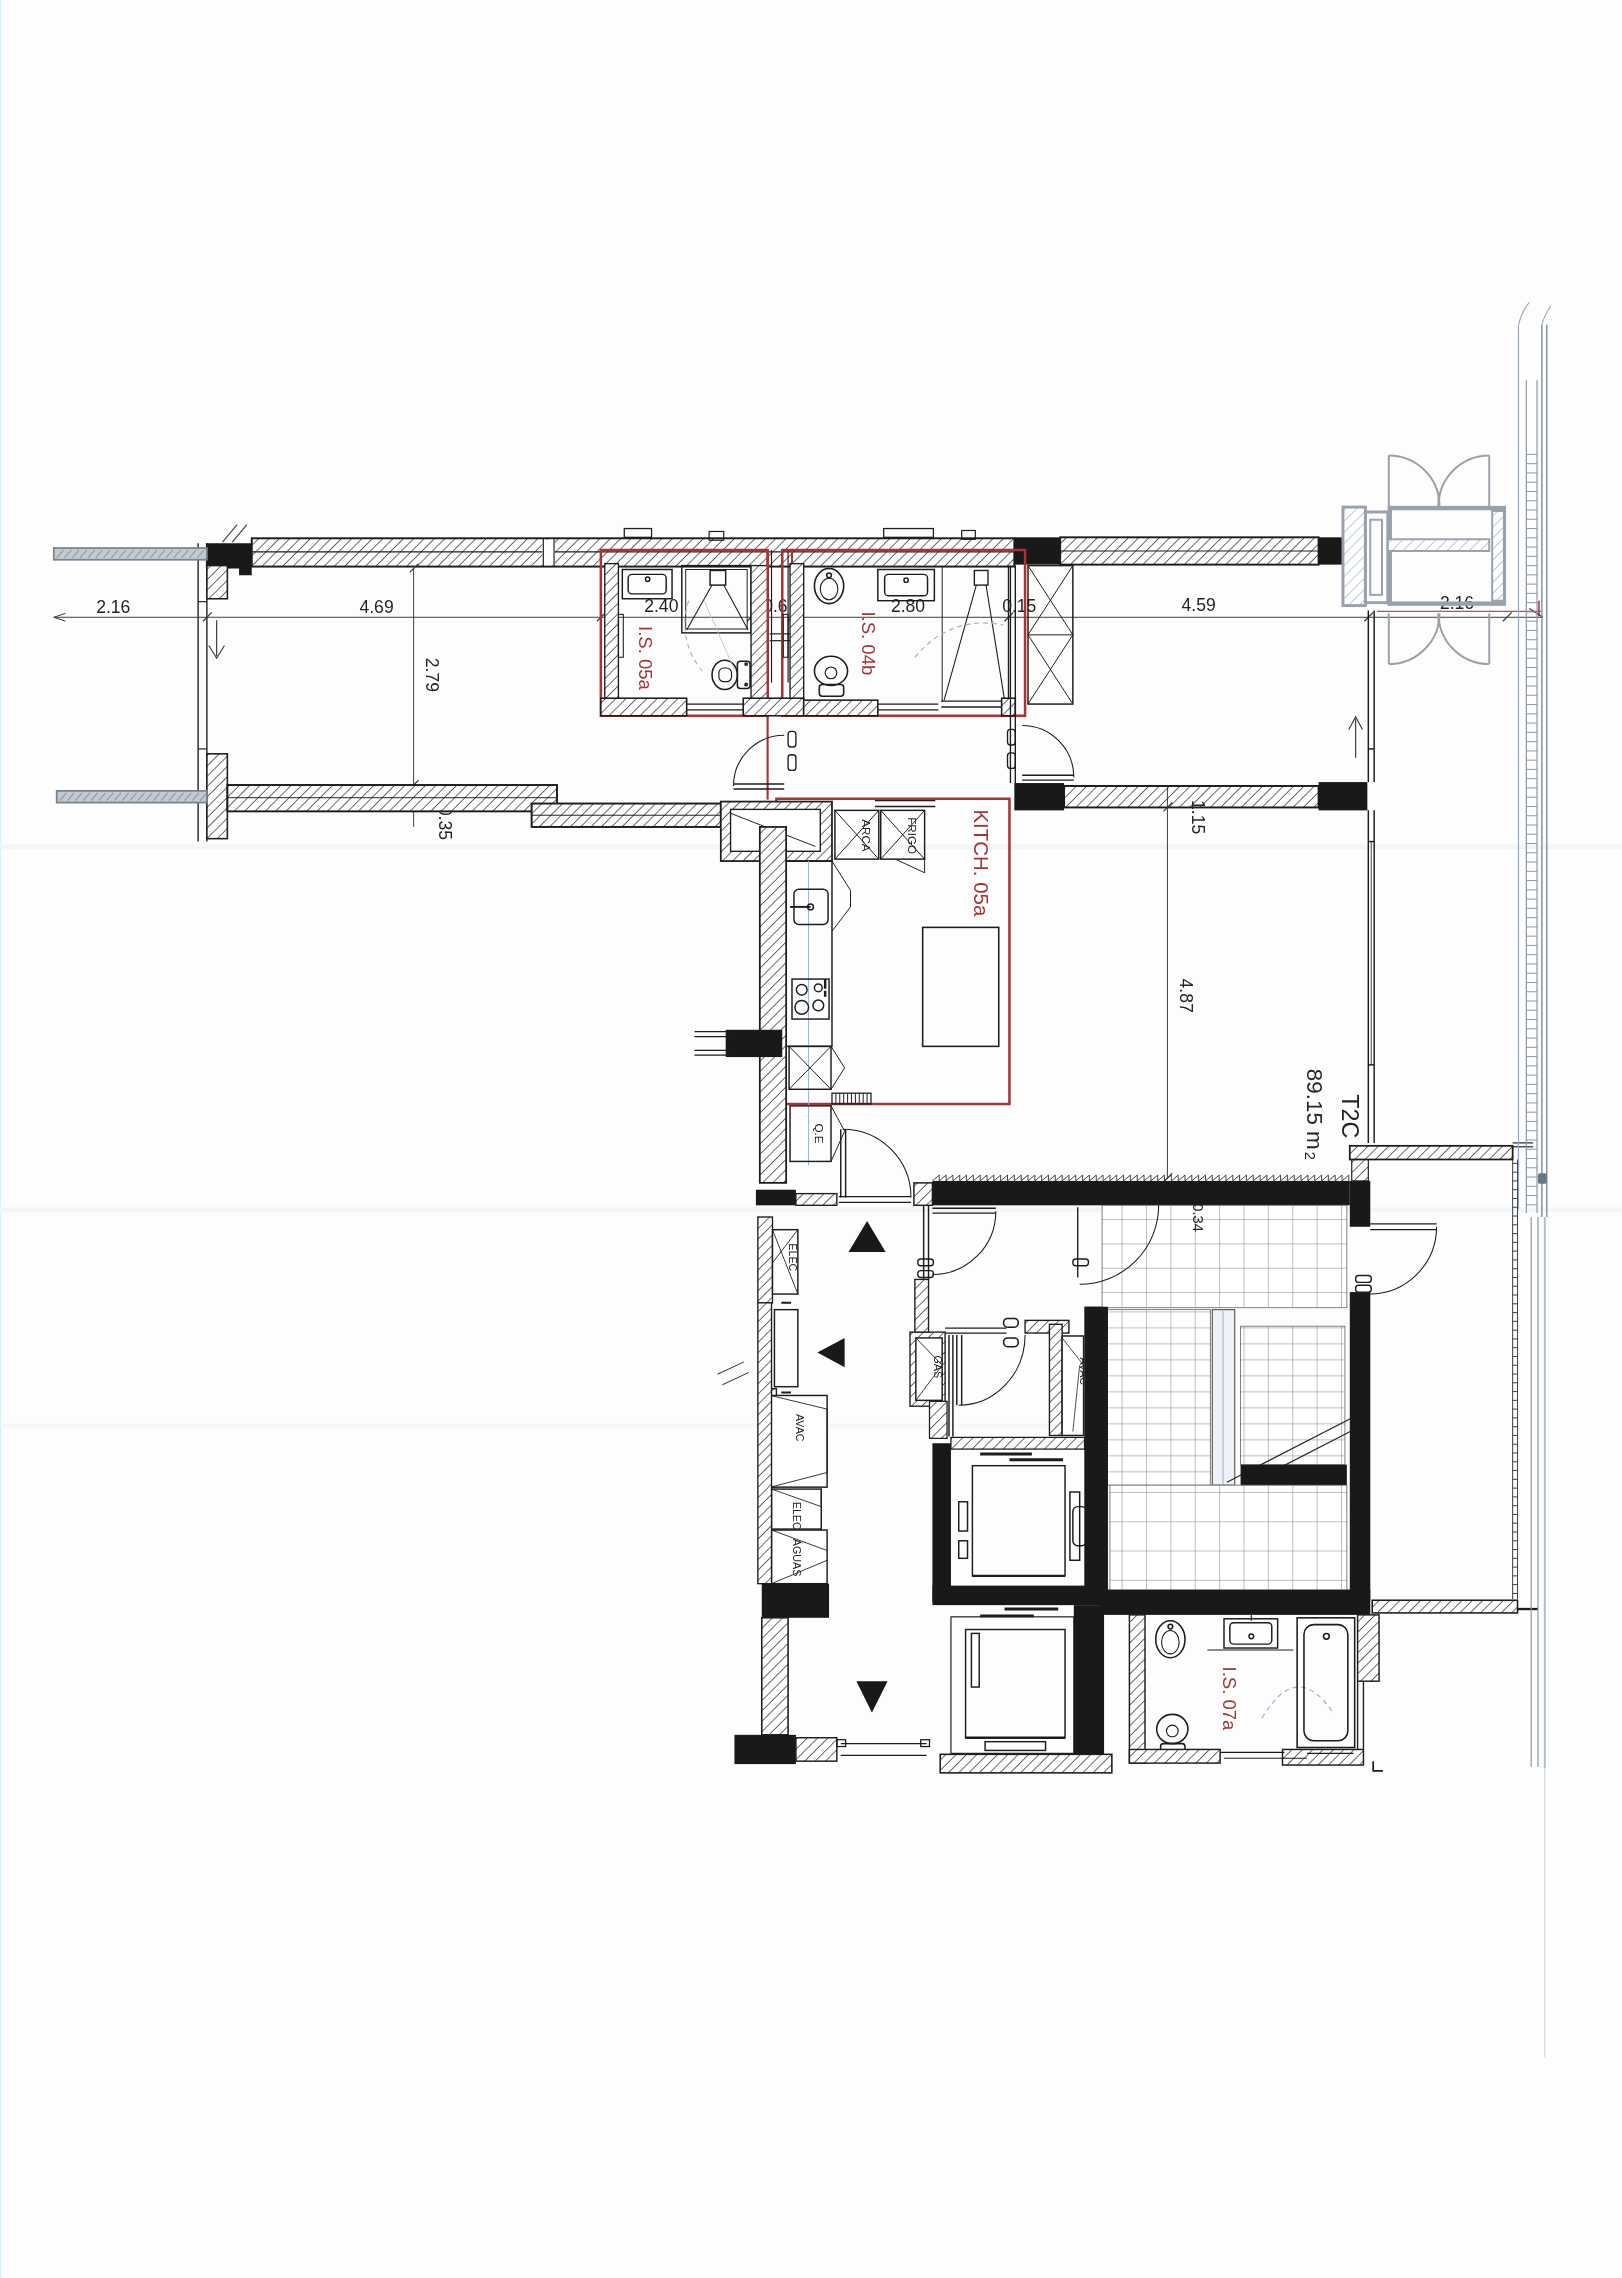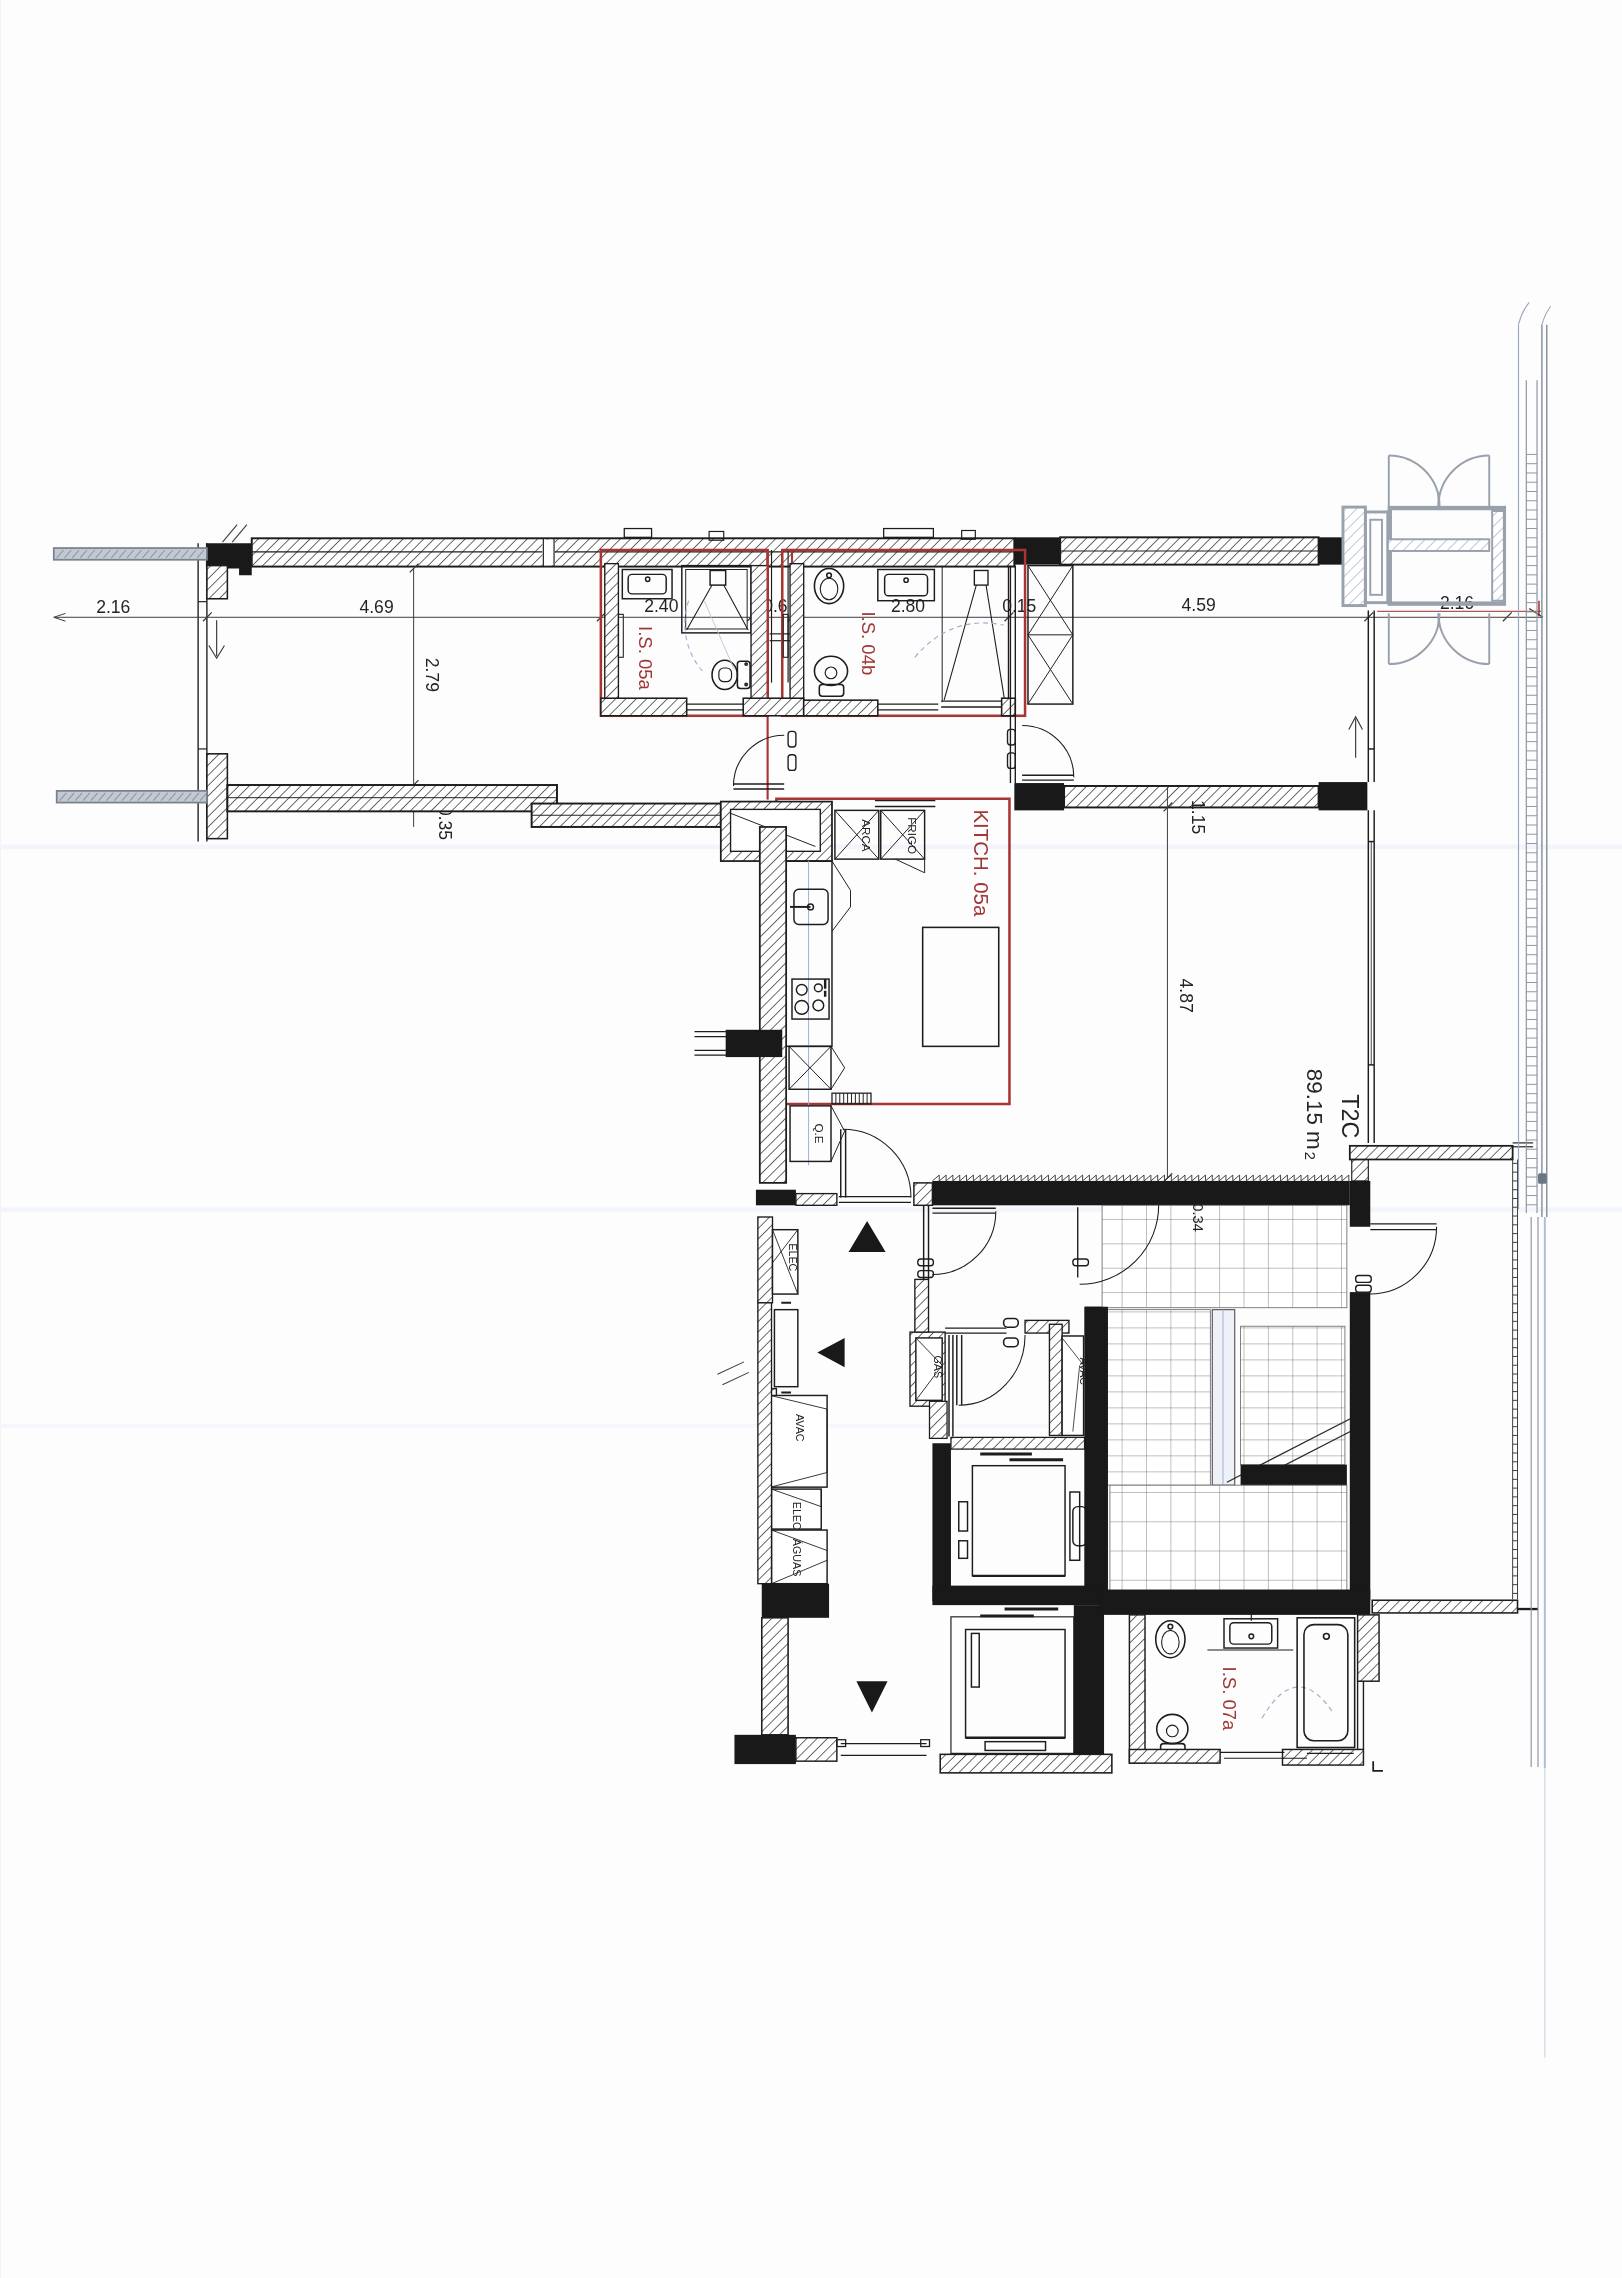--- a/index.html
+++ b/index.html
@@ -1,16 +1,16 @@
 <!DOCTYPE html>
 <html><head>
 <meta charset="utf-8">
 <style>
   html,body{margin:0;padding:0;background:#ffffff;}
-  .page{position:relative;width:1623px;height:2278px;background:#f9a8d4;overflow:hidden;}
+  .page{position:relative;width:1623px;height:2278px;background:#0ea5e9;overflow:hidden;}
   svg{position:absolute;left:0;top:0;}
   text{font-family:"Liberation Sans", sans-serif;fill:#242424;}
   .red{fill:#a03636;}
 </style>
 </head>
 <body>
 <div class="page">
 <svg width="1623" height="2278" viewBox="0 0 1664 2336">
 <defs>
   <pattern id="hat" width="7.5" height="7.5" patternUnits="userSpaceOnUse" patternTransform="rotate(45)">

